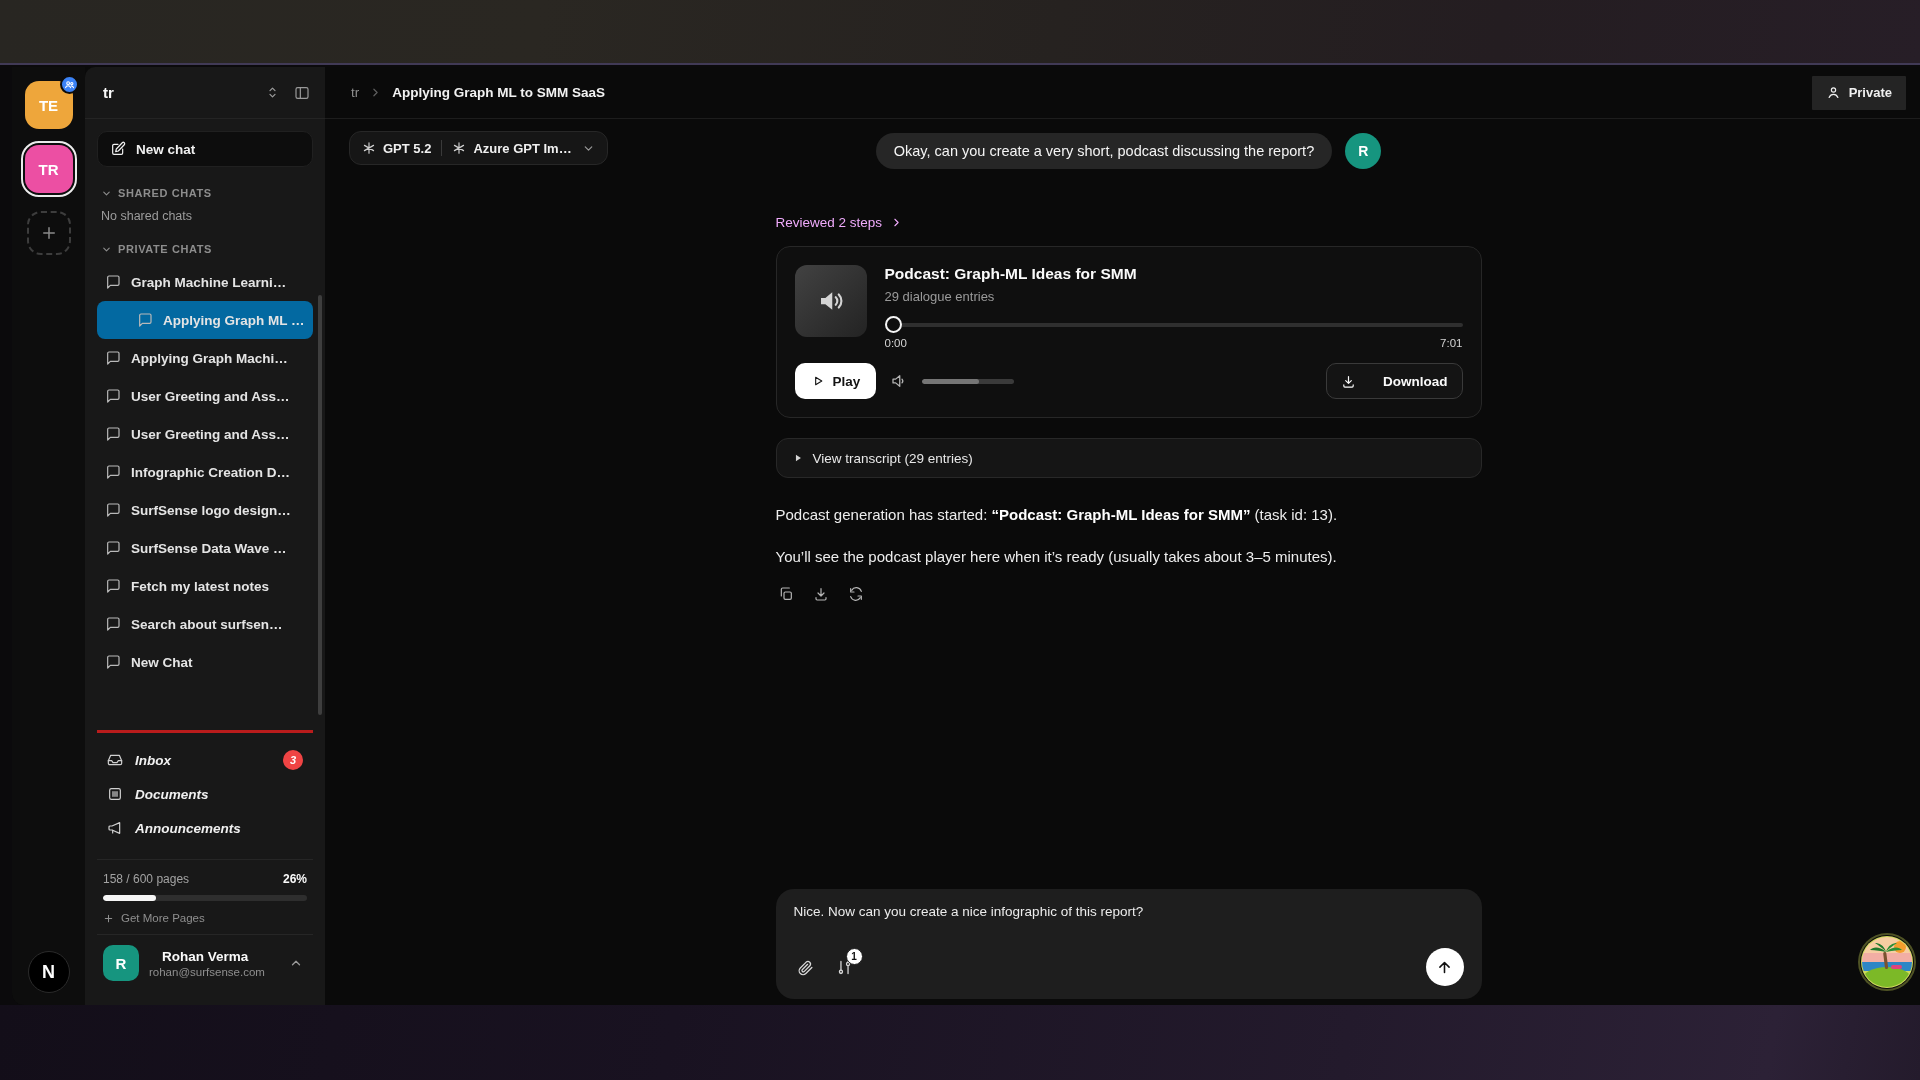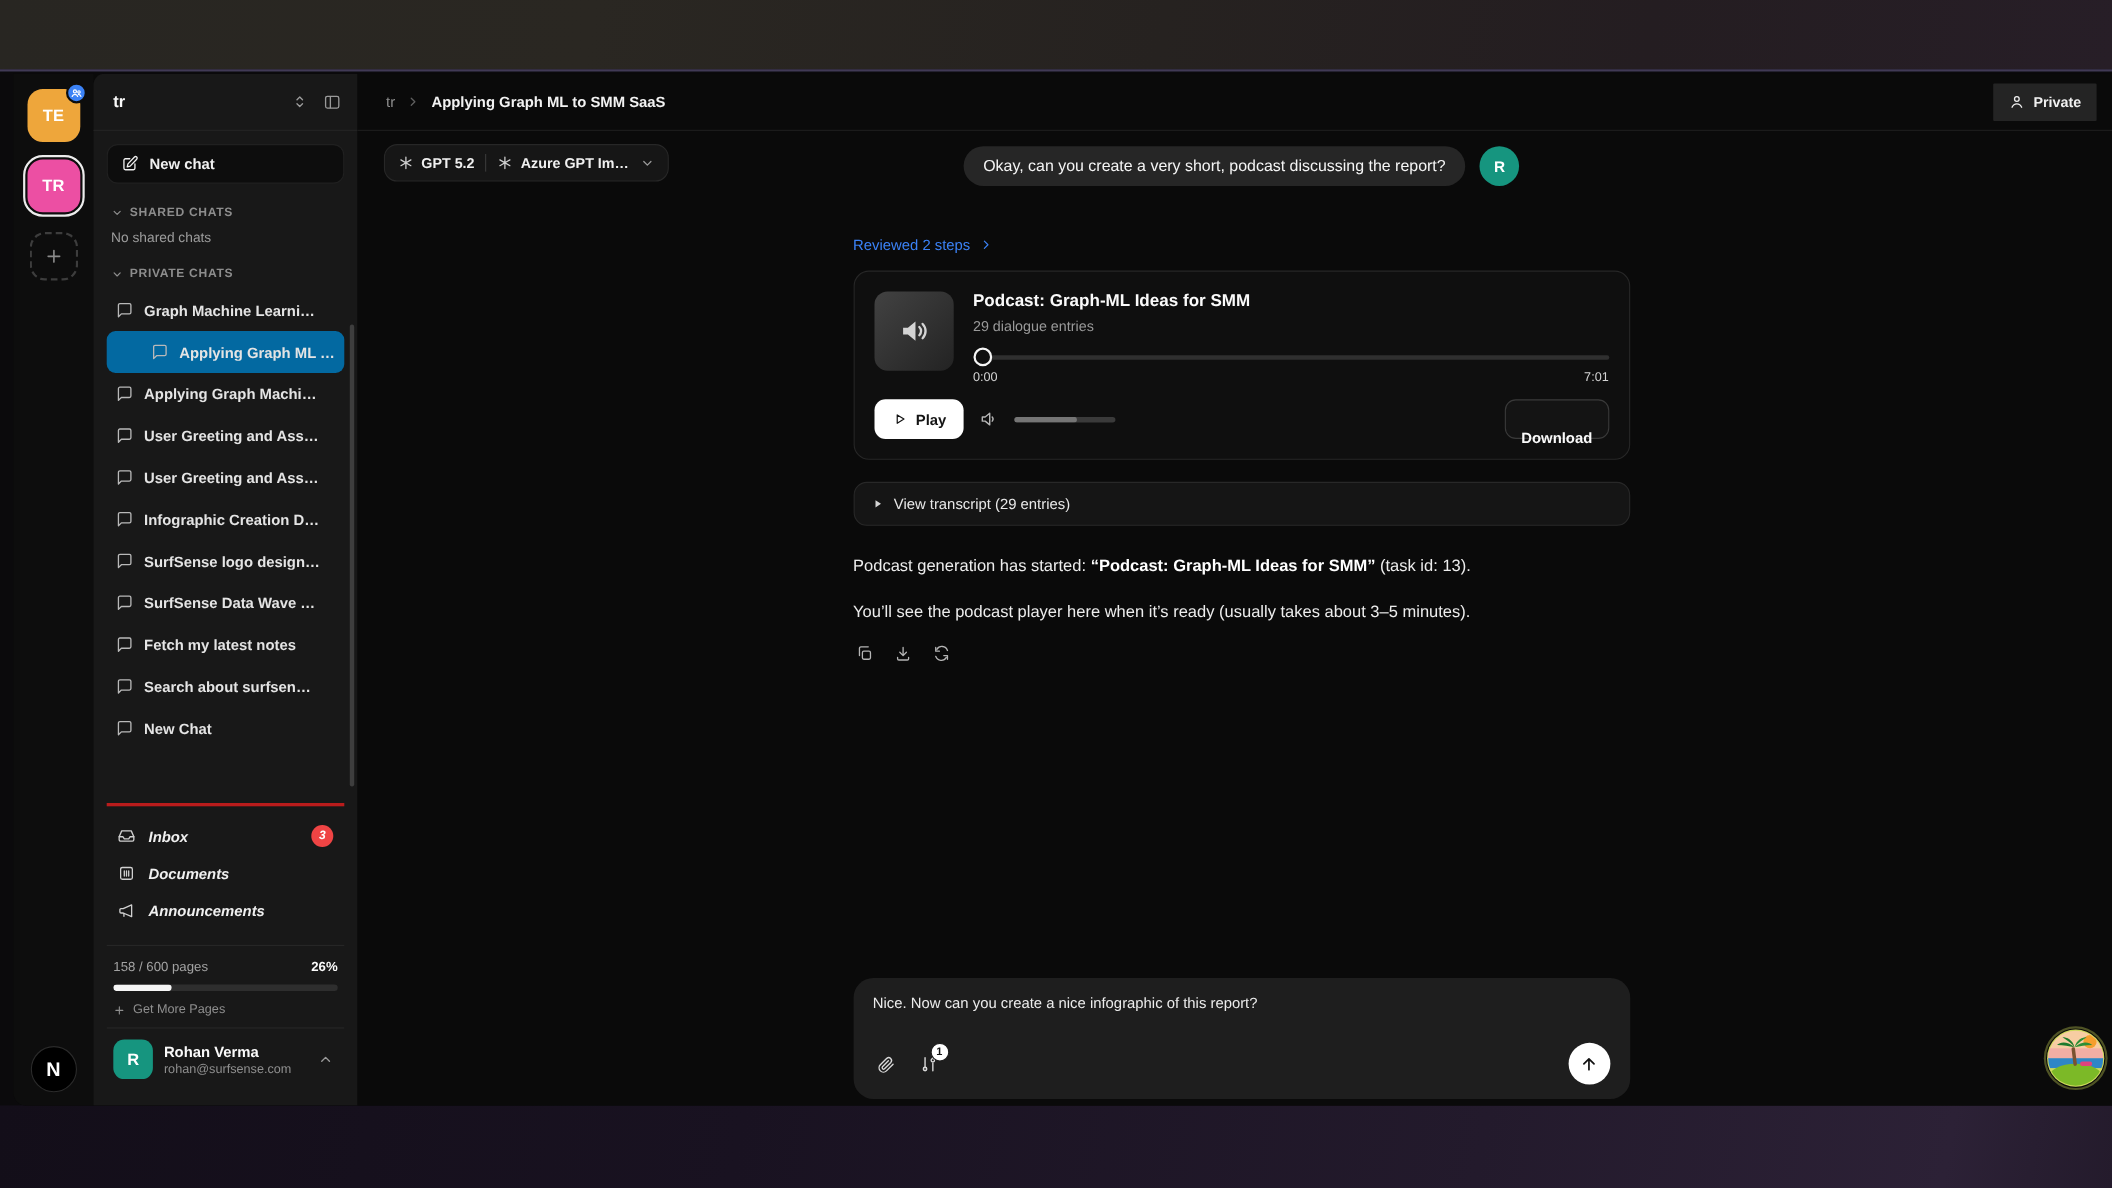--- a/index.html
+++ b/index.html
@@ -69,21 +69,21 @@
   .usage-pct { font-size:12px; color:#fafafa; font-weight:bold; }
   .usage-track { margin-top:9px; height:6px; border-radius:3px; background:#2e2e2e; overflow:hidden; }
   .usage-fill { height:6px; border-radius:3px; background:#f5f5f5; }
   .get-more { margin-top:11px; display:flex; align-items:center; gap:7px; color:#8f8f8f;
     font-size:11.5px; background:none; border:none; cursor:pointer; }
   .sb-user { border-top:1px solid #262626; padding:10px 10px 12px 6px; display:flex;
     align-items:center; gap:10px; cursor:pointer; }
   .avatar-sq { width:36px; height:36px; border-radius:10px; background:#16957f; color:#fff;
     font-size:15px; font-weight:bold; display:flex; align-items:center; justify-content:center; flex:0 0 auto; }
   .sb-user-meta { flex:1; min-width:0; }
-  .sb-user-name { font-size:13.5px; font-weight:bold; color:#fafafa; }
+  .sb-user-name { font-size:13.5px; font-weight:bold; color:#fafafa;margin-left:13px; }
   .sb-user-email { font-size:11.5px; color:#8f8f8f; margin-top:2px; overflow:hidden; text-overflow:ellipsis; }
 
   
   .main { flex:1; display:flex; flex-direction:column; background:#0a0a0a; position:relative; }
   .main-header { height:52px; display:flex; align-items:center; padding:0 26px;
     border-bottom:1px solid #1d1d1d; gap:10px; }
   .crumb-root { color:#8f8f8f; font-size:13.5px; }
   .crumb-sep { color:#5f5f5f; display:flex; }
   .crumb-title { color:#f2f2f2; font-size:13.5px; font-weight:bold; }
   .private-btn { margin-left:auto; height:34px; border-radius:1px; background:#242424; border:none;
@@ -99,21 +99,21 @@
   .model-pill svg { color:#cfcfcf; }
 
   .chat-col { width:706px; margin:0 auto; display:flex; flex-direction:column;
     flex:1; padding-top:14px; }
   .row-user { display:flex; justify-content:center; align-items:flex-start; gap:13px; }
   .user-bubble { background:#262626; border-radius:22px; padding:10px 18px; font-size:14.5px;
     color:#f5f5f5; max-width:560px; }
   .avatar-round { width:36px; height:36px; border-radius:50%; background:#16957f; color:#fff;
     font-size:14px; font-weight:600; display:flex; align-items:center; justify-content:center; flex:0 0 auto; }
 
-  .steps-row { margin-top:46px; display:flex; align-items:center; gap:8px; color:#3b82f6;
+  .steps-row { margin-top:46px; display:flex; align-items:center; gap:8px; color:#f0abfc;
     font-size:13.5px; cursor:pointer; width:fit-content; }
 
   .podcast-card { margin-top:16px; border:1px solid #272727; border-radius:14px; background:#0f0f0f;
     padding:18px; }
   .pc-top { display:flex; gap:18px; }
   .pc-art { width:72px; height:72px; border-radius:12px; flex:0 0 auto;
     background:linear-gradient(135deg,#424242,#232323); display:flex; align-items:center; justify-content:center;
     color:#d4d4d4; }
   .pc-info { flex:1; min-width:0; }
   .pc-title { font-size:15.5px; font-weight:bold; color:#fafafa; }
@@ -125,21 +125,21 @@
   .time-row { display:flex; justify-content:space-between; margin-top:3px;
     font-size:11.5px; color:#d4d4d4; }
   .pc-controls { margin-top:14px; display:flex; align-items:center; gap:14px; }
   .play-btn { height:36px; border-radius:10px; background:#fff; border:none; color:#141414;
     font-size:13.5px; font-weight:600; display:flex; align-items:center; gap:8px; padding:0 16px; cursor:pointer; }
   .vol-icon { color:#b5b5b5; display:flex; }
   .vol-track { width:92px; height:5px; border-radius:3px; background:#3a3a3a; overflow:hidden; cursor:pointer; }
   .vol-fill { width:62%; height:100%; background:#757575; border-radius:3px; }
   .download-btn { margin-left:auto; height:36px; border-radius:10px; background:#141414;
     border:1px solid #3a3a3a; color:#fafafa; font-size:13.5px; font-weight:600;
-    display:flex; align-items:center; gap:27px; padding:0 14px; cursor:pointer;flex-direction:column; }
+    display:flex; align-items:center; gap:27px; padding:0 14px; cursor:pointer; }
 
   .transcript { margin-top:20px; height:40px; border:1px solid #282828; border-radius:12px;
     background:#151515; display:flex; align-items:center; gap:10px; padding:0 16px;
     font-size:13.5px; color:#e8e8e8; cursor:pointer; }
   .transcript svg { color:#d4d4d4; }
 
   .msg-p { margin-top:26px; font-size:15px; color:#ededed; line-height:1.45; }
   .msg-p b { color:#fff; }
   .msg-p + .msg-p { margin-top:20px; }
   .actions-row { margin-top:16px; display:flex; align-items:center; gap:15px; }

